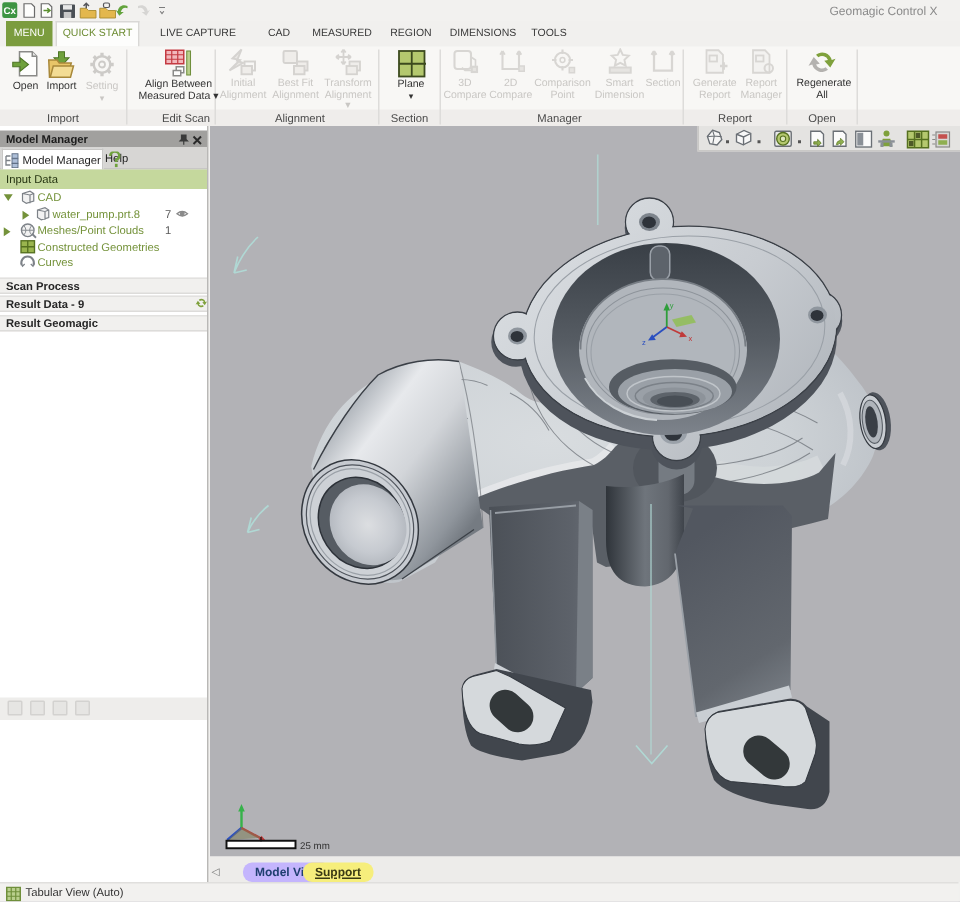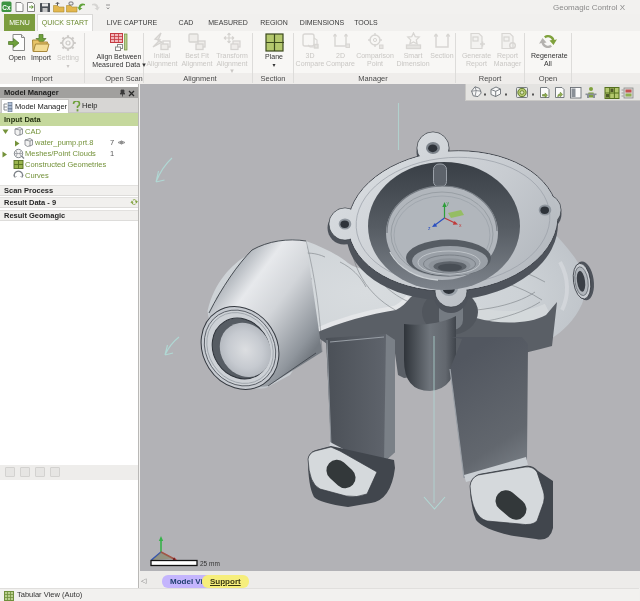--- a/index.html
+++ b/index.html
@@ -24,21 +24,21 @@
 .gsep { position:absolute; top:2px; width:1px; height:50px; background:#dddcda; }
 .rbtn { position:absolute; top:2px; text-align:center; font-size:7px; color:#333; line-height:7.5px; }
 .rbtn .ric { display:block; margin:0 auto 1px auto; }
 .rbtn.dis { color:#c9c7c4; }
 
 
 #lpanel { left:0; top:84px; width:139px; height:504px; background:#fff; border-right:1px solid #b9b8b6; }
 #lphead { position:absolute; left:0; top:3px; width:138px; height:11px; background:#a1a09e; color:#1c1c1c; font-size:7.5px; line-height:11px; padding-left:4px; font-weight:bold;}
 #lptabs { position:absolute; left:0; top:14px; width:138px; height:15px; background:#d7d6d4; border-bottom:1px solid #c8c7c5;}
 .lptab { position:absolute; top:1px; height:14px; font-size:7.5px; line-height:14px; color:#222; }
-#inputdata { position:absolute; left:0; top:29px; width:138px; height:13px; background:#c5d89d; color:#253311; font-weight:bold; font-size:7.5px; line-height:13px; padding-left:4px; }
+#inputdata { position:absolute; left:0; top:29px; width:138px; height:13px; background:#c5d89d; color:#253311; font-weight:normal; font-size:7.5px; line-height:13px; padding-left:4px; }
 .sect { position:absolute; left:0; width:138px; height:11px; background:#f1f0ee; border-top:1px solid #e2e1df; border-bottom:1px solid #dddcda; color:#262626; font-weight:bold; font-size:7.5px; line-height:10px; padding-left:4px; }
 #iconsrow { position:absolute; left:0; top:381px; width:138px; height:15px; background:#eeedeb; }
 .mini { position:absolute; top:2px; width:10px; height:10px; border:1px solid #d3d2d0; background:#e6e5e3; border-radius:1px; }
 
 
 #viewport { left:140px; top:84px; width:500px; height:487px; background:#b2b2b6; overflow:hidden; }
 #vtoolbar { position:absolute; right:0px; top:0px; width:175px; height:17px; background:#e4e3e1; border-left:1px solid #c9c8c6; border-bottom:1px solid #c9c8c6; }
 
 
 #tabrow { left:140px; top:571px; width:500px; height:17px; background:#edecea; }
@@ -88,21 +88,21 @@
     <div class="mtab" style="left:172px;width:28px;">CAD</div>
     <div class="mtab" style="left:204px;width:48px;">MEASURED</div>
     <div class="mtab" style="left:256px;width:36px;">REGION</div>
     <div class="mtab" style="left:296px;width:52px;">DIMENSIONS</div>
     <div class="mtab" style="left:350px;width:32px;">TOOLS</div>
   </div>
 
   <div id="ribbon" class="abs">
     <div class="grouplabels"></div>
     <div class="glabel" style="left:10px;width:64px;">Import</div>
-    <div class="glabel" style="left:92px;width:64px;">Open Scan</div>
+    <div class="glabel" style="left:92px;width:64px;">Edit Scan</div>
     <div class="glabel" style="left:168px;width:64px;">Alignment</div>
     <div class="glabel" style="left:241px;width:64px;">Section</div>
     <div class="glabel" style="left:341px;width:64px;">Manager</div>
     <div class="glabel" style="left:458px;width:64px;">Report</div>
     <div class="glabel" style="left:516px;width:64px;">Open</div>
     <div class="gsep" style="left:84px;"></div>
     <div class="gsep" style="left:143px;"></div>
     <div class="gsep" style="left:252px;"></div>
     <div class="gsep" style="left:293px;"></div>
     <div class="gsep" style="left:455px;"></div>
@@ -266,21 +266,21 @@
         </svg>
     </div>
     <div id="lptabs">
       <div class="lptab" style="left:1px;width:68px;background:#fff;border:1px solid #c8c7c5;border-bottom:none;padding-left:13px;white-space:nowrap;">Model Manager</div>
       <svg style="position:absolute;left:3px;top:4px;" width="10" height="10" viewBox="0 0 10 10">
           <path d="M1,2 h3 M1,2 v6 h3 M1,5 h3" stroke="#7d8288" stroke-width="0.9" fill="none"></path>
           <rect x="5" y="0.5" width="4" height="3" fill="#aebfd8" stroke="#5a6a80" stroke-width="0.6"></rect>
           <rect x="5" y="3.8" width="4" height="3" fill="#aebfd8" stroke="#5a6a80" stroke-width="0.6"></rect>
           <rect x="5" y="7" width="4" height="2.8" fill="#aebfd8" stroke="#5a6a80" stroke-width="0.6"></rect>
         </svg>
-      <div class="lptab" style="left:70px;width:40px;padding-left:12px;">Help</div>
+      <div class="lptab" style="left:70px;width:40px;">Help</div>
       <svg style="position:absolute;left:72px;top:3px;" width="9" height="11" viewBox="0 0 9 11">
           <path d="M1.5,3 a3,3 0 0 1 6,0 q0,1.8 -2,2.5 l0,1.5" fill="none" stroke="#6fa13c" stroke-width="1.6"></path>
           <rect x="4.6" y="8.2" width="1.8" height="2.2" fill="#6fa13c"></rect>
         </svg>
     </div>
     <div id="inputdata">Input Data</div>
     <svg id="tree" style="position:absolute;left:0;top:42px;" width="138" height="55" viewBox="0 0 138 55">
       <g font-family="Liberation Sans, sans-serif" font-size="7.5" fill="#74923a">
         <path d="M2.5,3.5 l6,0 l-3,4.5 z" fill="#74923a"></path>
         <g transform="translate(13,0.5)">

